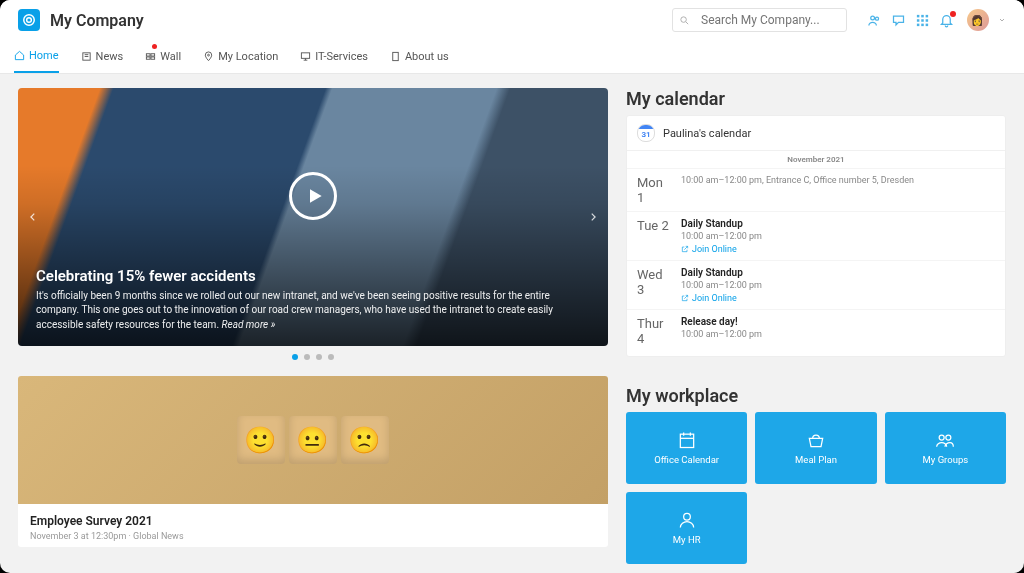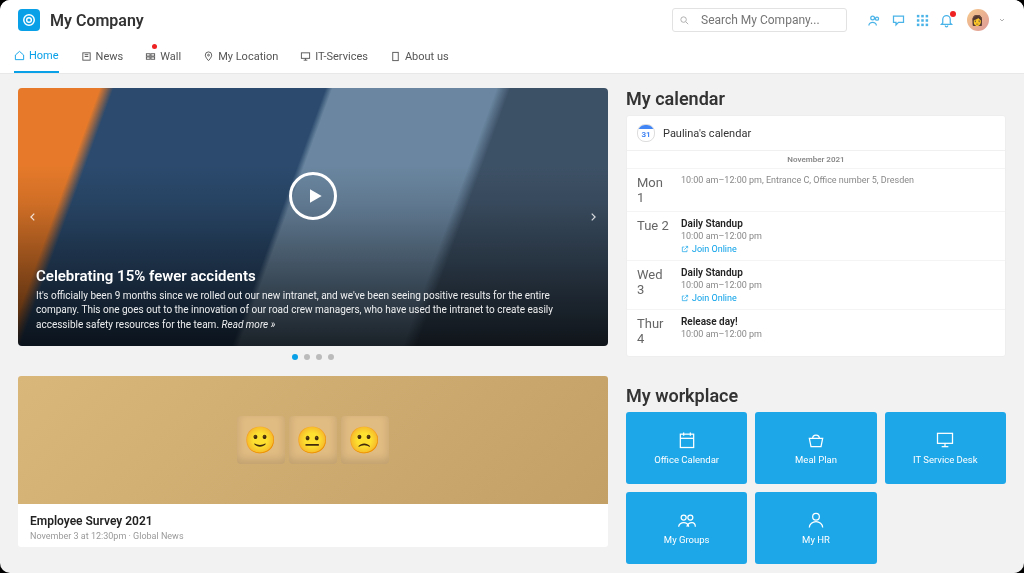--- a/index.html
+++ b/index.html
@@ -305,28 +305,20 @@
             </div>
           <div class="tile">
               <svg viewBox="0 0 24 24" fill="none" stroke="currentColor" stroke-width="1.5">
                 <path d="M4 10h16l-2 10H6L4 10z"></path>
                 <path d="M8 10a4 4 0 118 0"></path>
               </svg>
               <span class="tile-label">Meal Plan</span>
             </div>
           <div class="tile">
               <svg viewBox="0 0 24 24" fill="none" stroke="currentColor" stroke-width="1.5">
-                <rect x="3" y="4" width="18" height="12"></rect>
-                <line x1="8" y1="20" x2="16" y2="20"></line>
-                <line x1="12" y1="16" x2="12" y2="20"></line>
-              </svg>
-              <span class="tile-label">IT Service Desk</span>
-            </div>
-          <div class="tile">
-              <svg viewBox="0 0 24 24" fill="none" stroke="currentColor" stroke-width="1.5">
                 <circle cx="8" cy="9" r="3"></circle>
                 <circle cx="16" cy="9" r="3"></circle>
                 <path d="M2 20c0-3 3-5 6-5s6 2 6 5"></path>
                 <path d="M12 20c0-3 3-5 6-5s4 2 4 5"></path>
               </svg>
               <span class="tile-label">My Groups</span>
             </div>
           <div class="tile">
               <svg viewBox="0 0 24 24" fill="none" stroke="currentColor" stroke-width="1.5">
                 <circle cx="12" cy="8" r="4"></circle>

